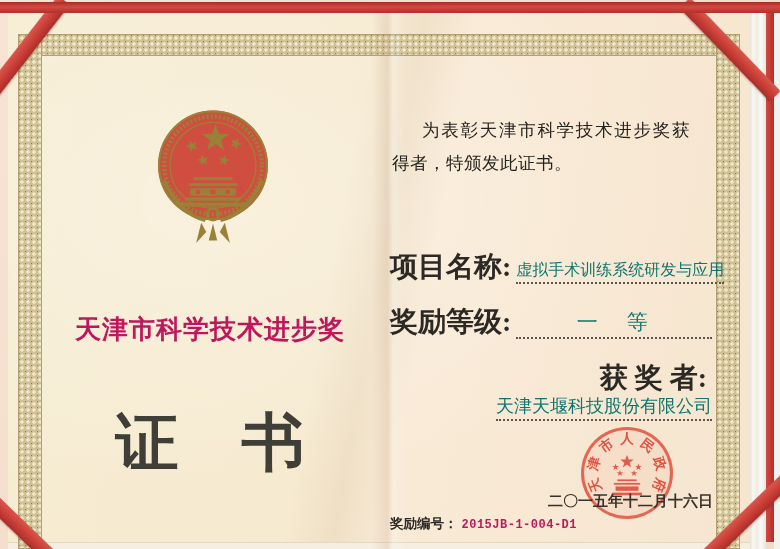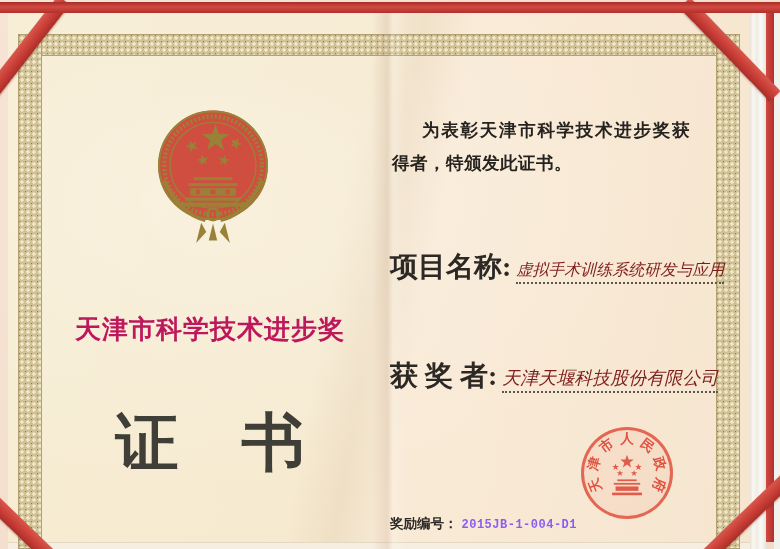--- a/index.html
+++ b/index.html
@@ -51,45 +51,45 @@
 
   
   .emblem{position:absolute;left:154px;top:103px;z-index:3;}
   .award-title{position:absolute;left:55px;top:312px;width:310px;z-index:5;
     text-align:center;font-size:26px;font-weight:700;letter-spacing:1px;color:#be185d;}
   .cert-heading{position:absolute;left:55px;top:400px;width:310px;z-index:5;
     text-align:center;font-size:63px;font-weight:700;color:#3f3e37;}
 
   
   .intro{position:absolute;left:392px;top:114px;width:298px;z-index:5;
-    font-size:17.5px;line-height:33px;font-weight:700;letter-spacing:.5px;
+    font-size:17.5px;line-height:33px;font-weight:400;letter-spacing:.5px;
     text-indent:30px;color:#26231f;text-align:justify;}
   .field-row{position:absolute;left:390px;width:322px;height:32px;z-index:5;
     display:flex;align-items:flex-end;}
-  .field-row.r1{top:252px;} .field-row.r2{top:307px;} .field-row.r3{top:361px;}
+  .field-row.r1{top:252px;} .field-row.r2{top:307px;} .field-row.r3{top:361px;flex-direction:column;}
   .field-label{flex:none;font-size:28px;font-weight:700;color:#2c2925;line-height:1.2;padding-right:5px;white-space:nowrap;}
   .field-value{flex:1;text-align:center;border-bottom:2px dotted #5a554d;
-    padding-bottom:2px;color:#7f1d1d;font-style:italic;white-space:nowrap;line-height:1.25;}
+    padding-bottom:2px;color:#0f766e;white-space:nowrap;line-height:1.25;}
   .r1 .field-value{font-size:16px;}
   .r2 .field-value{font-size:21px;letter-spacing:4px;}
   .r3 .field-value{font-size:18px;}
 
   
   .seal{position:absolute;left:581px;top:427px;width:92px;height:92px;z-index:3;
     border:3px solid rgba(224,82,62,.85);border-radius:50%;box-sizing:border-box;
     background:radial-gradient(circle, rgba(224,82,62,.06) 60%, rgba(224,82,62,.12) 100%);}
   .seal-char{position:absolute;left:50%;top:50%;font-size:13.5px;font-weight:700;color:#df5240;line-height:1;}
   .seal-emblem{position:absolute;left:50%;top:55%;transform:translate(-50%,-50%);}
 
   .issue-date{position:absolute;left:548px;top:492px;width:200px;z-index:5;
     font-size:15px;letter-spacing:0;color:#38322a;font-weight:600;white-space:nowrap;}
   .award-number-line{position:absolute;left:390px;top:514px;z-index:5;white-space:nowrap;}
   .award-number-label{font-size:13.5px;font-weight:700;color:#2c2925;}
   .award-number-value{font-size:12px;font-family:"Liberation Mono","DejaVu Sans Mono",monospace;
-    font-weight:600;color:#8b5cf6;letter-spacing:.5px;}
+    font-weight:600;color:#be185d;letter-spacing:.5px;}
 </style>
 </head>
 <body>
 
 <div class="stage">
   <div class="cover"></div>
 
   <div class="paper"></div>
   <div class="lattice top"></div>
   <div class="lattice left"></div>
@@ -132,20 +132,24 @@
   </div>
   <div class="award-title">天津市科学技术进步奖</div>
   <div class="cert-heading">证　书</div>
 
   <div class="intro">为表彰天津市科学技术进步奖获得者，特颁发此证书。</div>
 
   <div class="field-row r1">
     <span class="field-label">项目名称:</span>
     <span class="field-value">虚拟手术训练系统研发与应用</span>
   </div>
+  <div class="field-row r2">
+    <span class="field-label">奖励等级:</span>
+    <span class="field-value">一　等</span>
+  </div>
   <div class="field-row r3">
     <span class="field-label">获 奖 者:</span>
     <span class="field-value">天津天堰科技股份有限公司</span>
   </div>
 
   <div class="seal">
     <div style="position:absolute;inset:0;">
         <span class="seal-char" style="transform: translate(-50%, -50%) rotate(-111deg) translateY(-34px);">天</span>
         <span class="seal-char" style="transform: translate(-50%, -50%) rotate(-74deg) translateY(-34px);">津</span>
         <span class="seal-char" style="transform: translate(-50%, -50%) rotate(-37deg) translateY(-34px);">市</span>
@@ -164,20 +168,21 @@
           <use href="#st" transform="translate(33,25) scale(.38)"></use>
           <rect x="14" y="32" width="22" height="2"></rect>
           <rect x="10" y="36" width="30" height="2"></rect>
           <rect x="12" y="40" width="26" height="5"></rect>
           <rect x="8" y="47" width="34" height="3"></rect>
         </g>
       </svg>
     </div>
   </div>
 
+  <div class="issue-date">二〇一五年十二月十六日</div>
   <div class="award-number-line">
     <span class="award-number-label">奖励编号：</span>
     <span class="award-number-value">2015JB-1-004-D1</span>
   </div>
 
   <div class="ribbon tl"></div>
   <div class="ribbon tr"></div>
   <div class="ribbon bl"></div>
   <div class="ribbon br"></div>
   <div class="edge-pages"></div>

